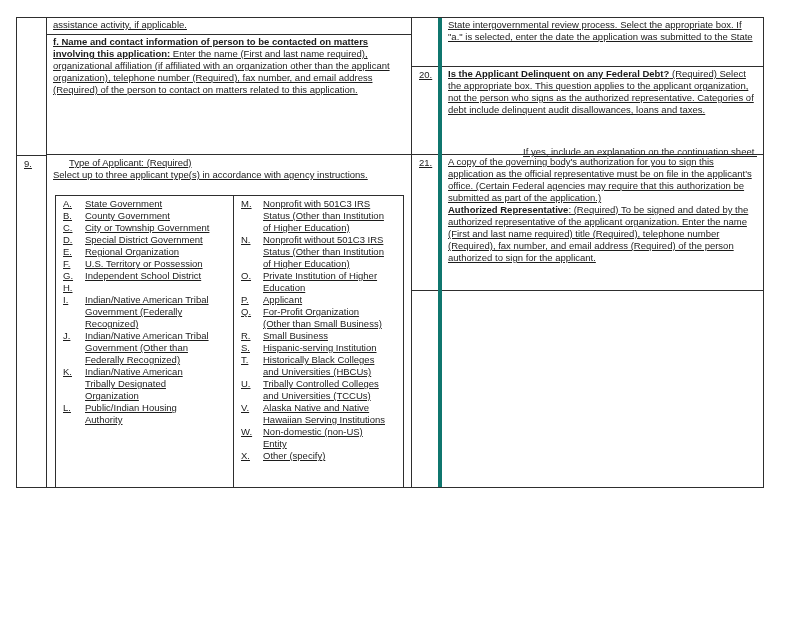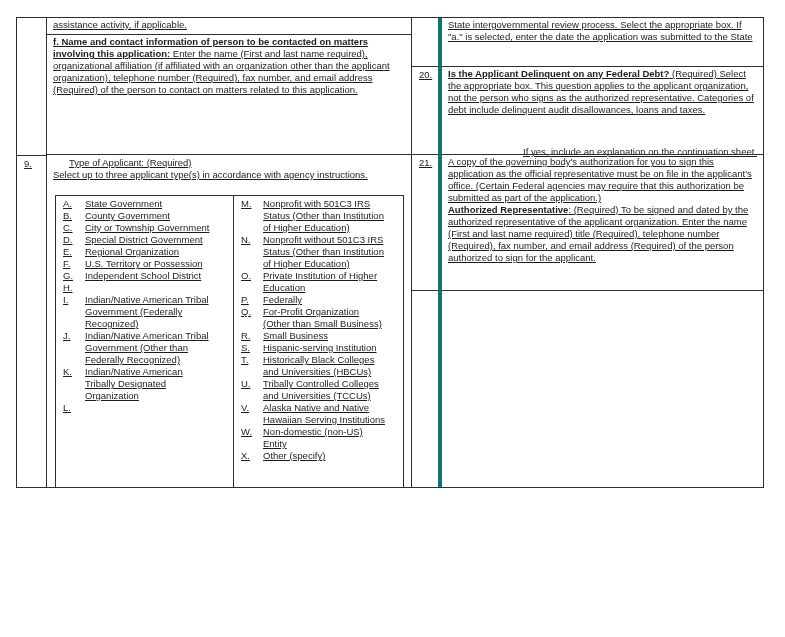--- a/index.html
+++ b/index.html
@@ -133,20 +133,22 @@
 Federally Recognized)</span>
             </div>
           <div class="app-item">
               <span class="app-letter">K.</span>
               <span class="app-label">Indian/Native American
 Tribally Designated
 Organization</span>
             </div>
           <div class="app-item">
               <span class="app-letter">L.</span>
+              <span class="app-label">Public/Indian Housing
+Authority</span>
             </div>
         </div>
         <div class="app-col-b">
           <div class="app-item">
               <span class="app-letter">M.</span>
               <span class="app-label">Nonprofit with 501C3 IRS
 Status (Other than Institution
 of Higher Education)</span>
             </div>
           <div class="app-item">
@@ -155,21 +157,21 @@
 Status (Other than Institution
 of Higher Education)</span>
             </div>
           <div class="app-item">
               <span class="app-letter">O.</span>
               <span class="app-label">Private Institution of Higher
 Education</span>
             </div>
           <div class="app-item">
               <span class="app-letter">P.</span>
-              <span class="app-label">Federally</span>
+              <span class="app-label">Applicant</span>
             </div>
           <div class="app-item">
               <span class="app-letter">Q.</span>
               <span class="app-label">For-Profit Organization
 (Other than Small Business)</span>
             </div>
           <div class="app-item">
               <span class="app-letter">R.</span>
               <span class="app-label">Small Business</span>
             </div>

